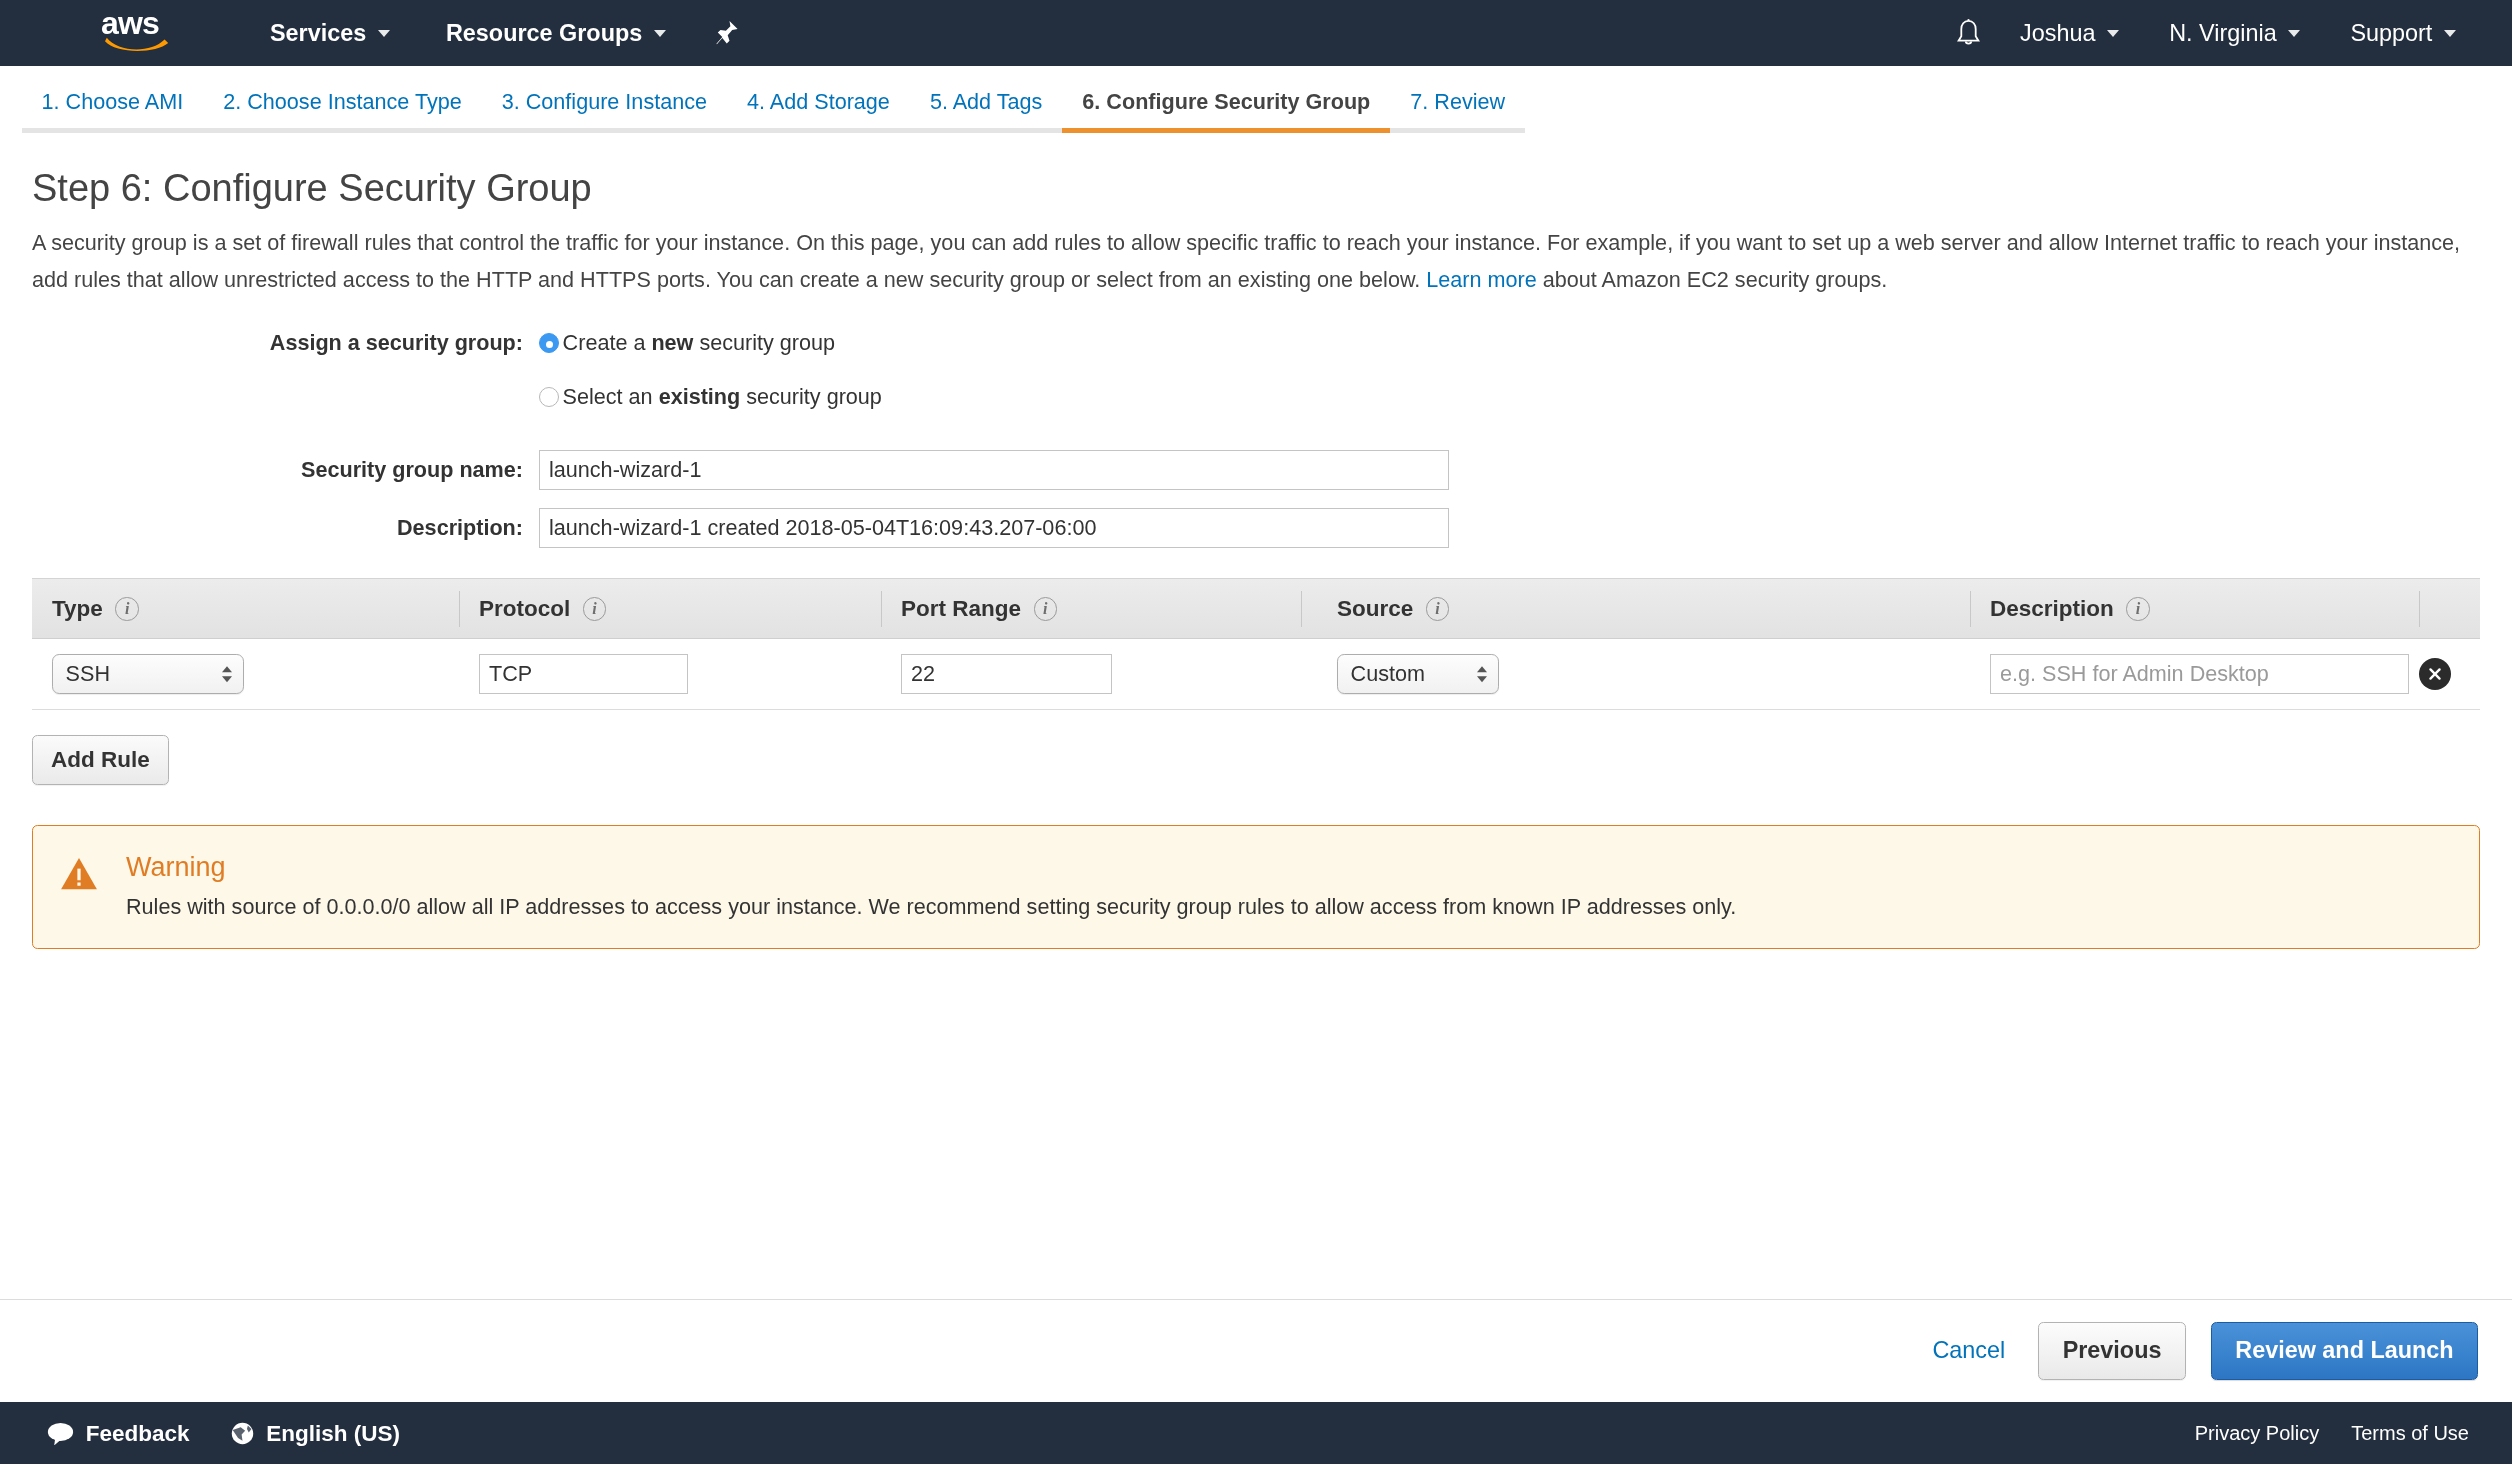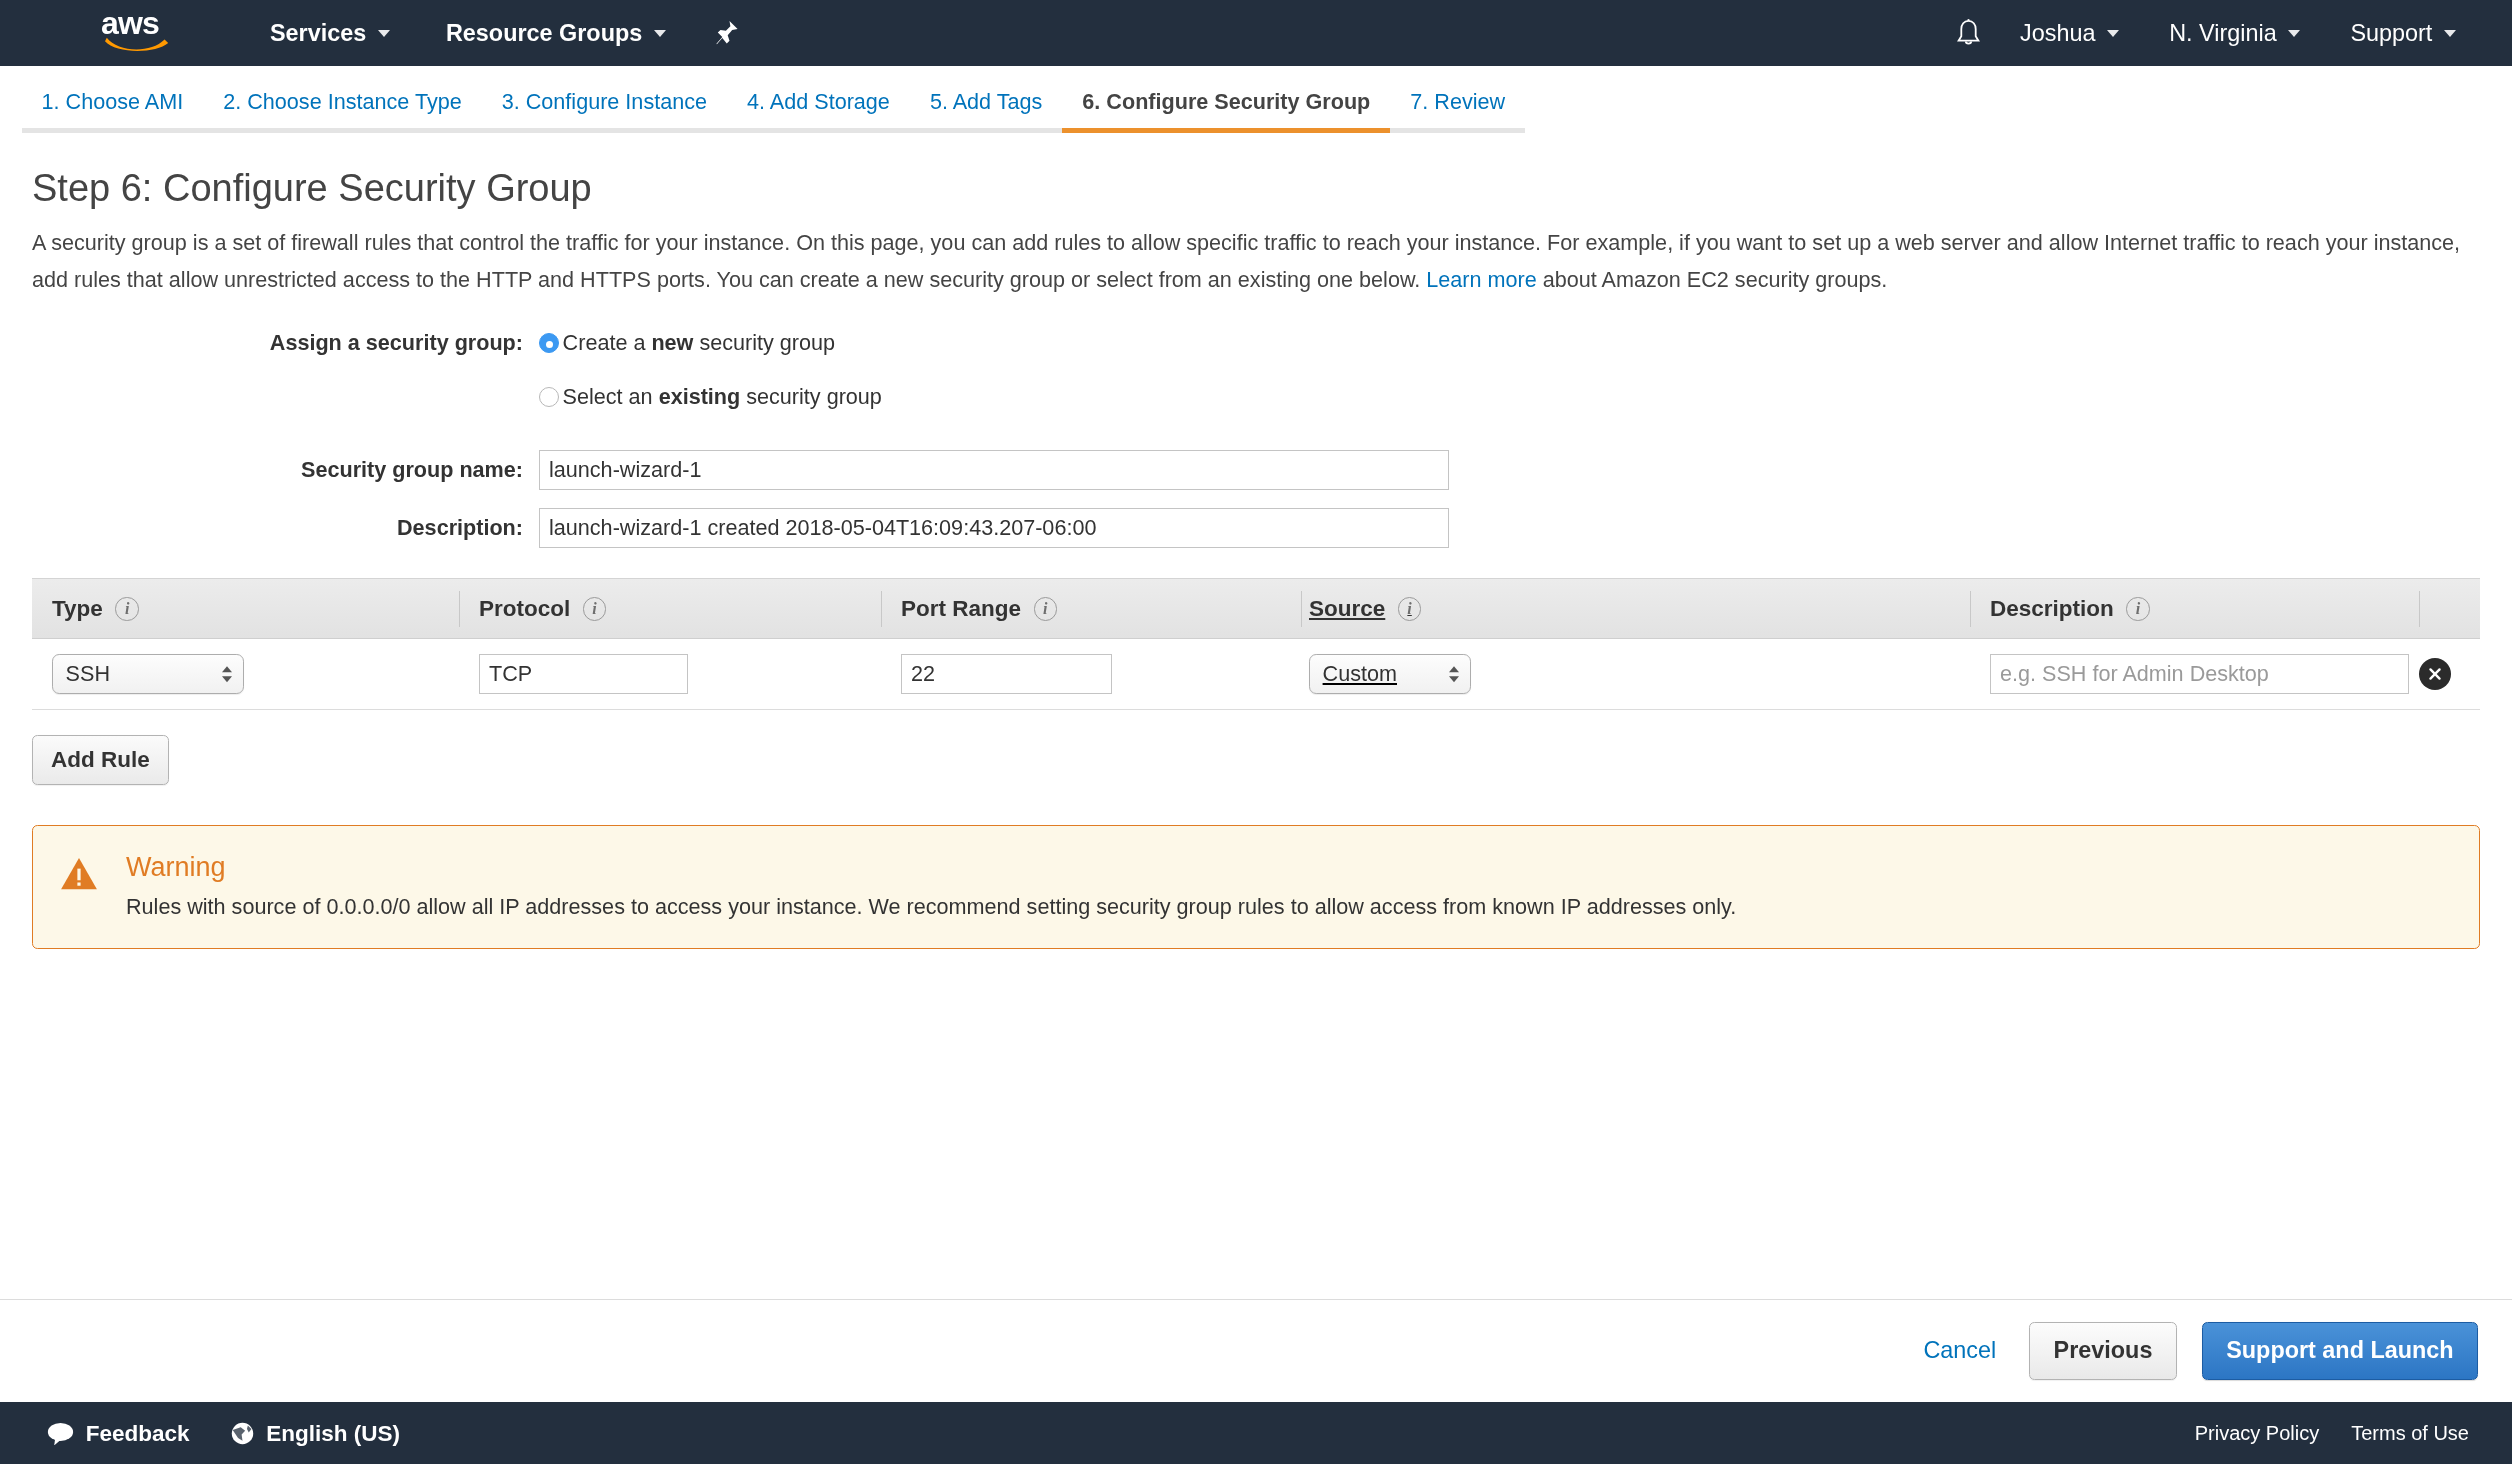--- a/index.html
+++ b/index.html
@@ -209,21 +209,21 @@
     font-family: "Liberation Serif", serif;
     font-style: italic;
     font-weight: bold;
     margin-left: 12.6px;
     line-height: 1;
     cursor: pointer;
   }
   .c-type  { width: 427px; padding-left: 20px; }
   .c-proto { width: 422px; padding-left: 20px; }
   .c-port  { width: 420px; padding-left: 20px; }
-  .c-source{ width: 669px; padding-left: 8px; text-decoration: underline; }
+  .c-source{ width: 669px; padding-left: 36px; }
   .c-desc  { width: 449px; padding-left: 20px; }
   .c-del   { width: 60px;  padding-left: 0; }
 
   .rules-row {
     display: flex;
     align-items: center;
     height: 71px;
     border-bottom: 0.9px solid #dcdcdc;
   }
   .rules-row .cell { display: flex; align-items: center; height: 71px; }
@@ -570,21 +570,21 @@
       <div class="warn-title">Warning</div>
       <div class="warn-text">Rules with source of 0.0.0.0/0 allow all IP addresses to access your instance. We recommend setting security group rules to allow access from known IP addresses only.</div>
     </div>
   </div>
 
 </div>
 
 <div class="bottombar">
   <span class="btn-cancel">Cancel</span>
   <button class="btn-prev">Previous</button>
-  <button class="btn-review">Support and Launch</button>
+  <button class="btn-review">Review and Launch</button>
 </div>
 
 <div class="footer">
   <div class="foot-left">
     <div class="foot-item foot-feedback">
       <span class="foot-glyph">
         <svg width="27" height="23.4" viewBox="0 0 30 26">
           <ellipse cx="15" cy="11" rx="14" ry="10" fill="#ffffff"></ellipse>
           <path d="M9 19 L8 26 L15 20 Z" fill="#ffffff"></path>
         </svg>

